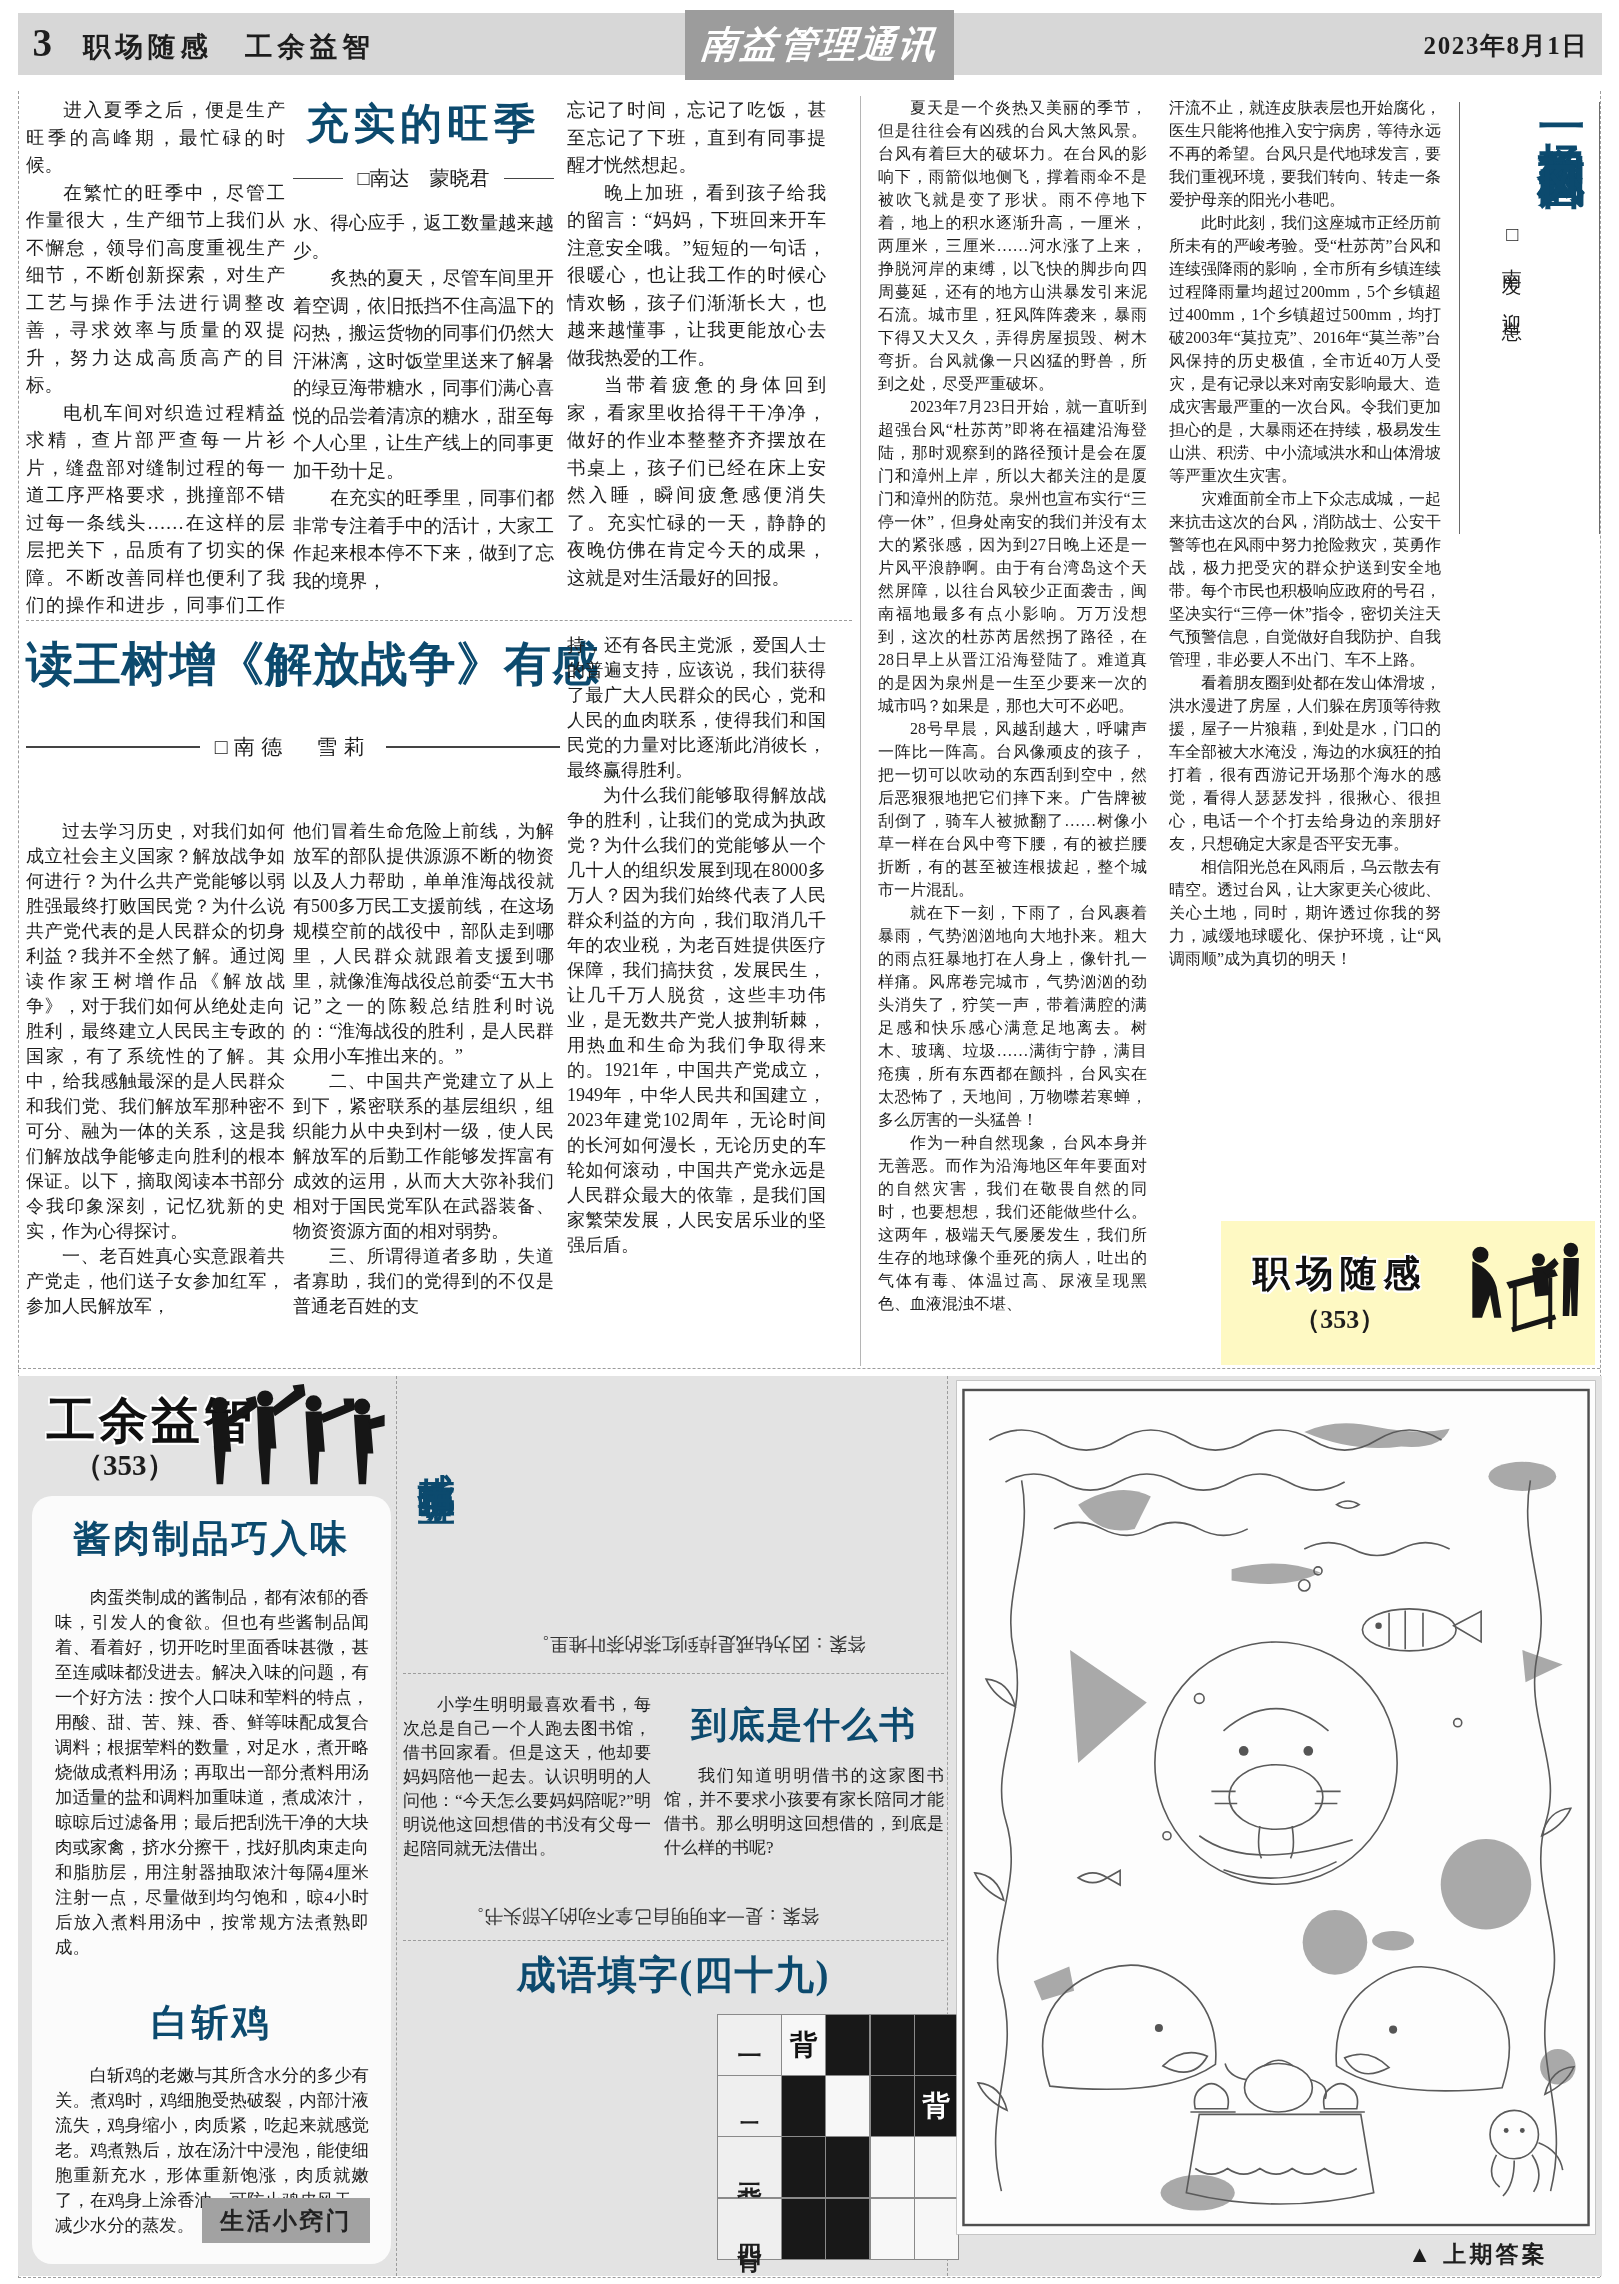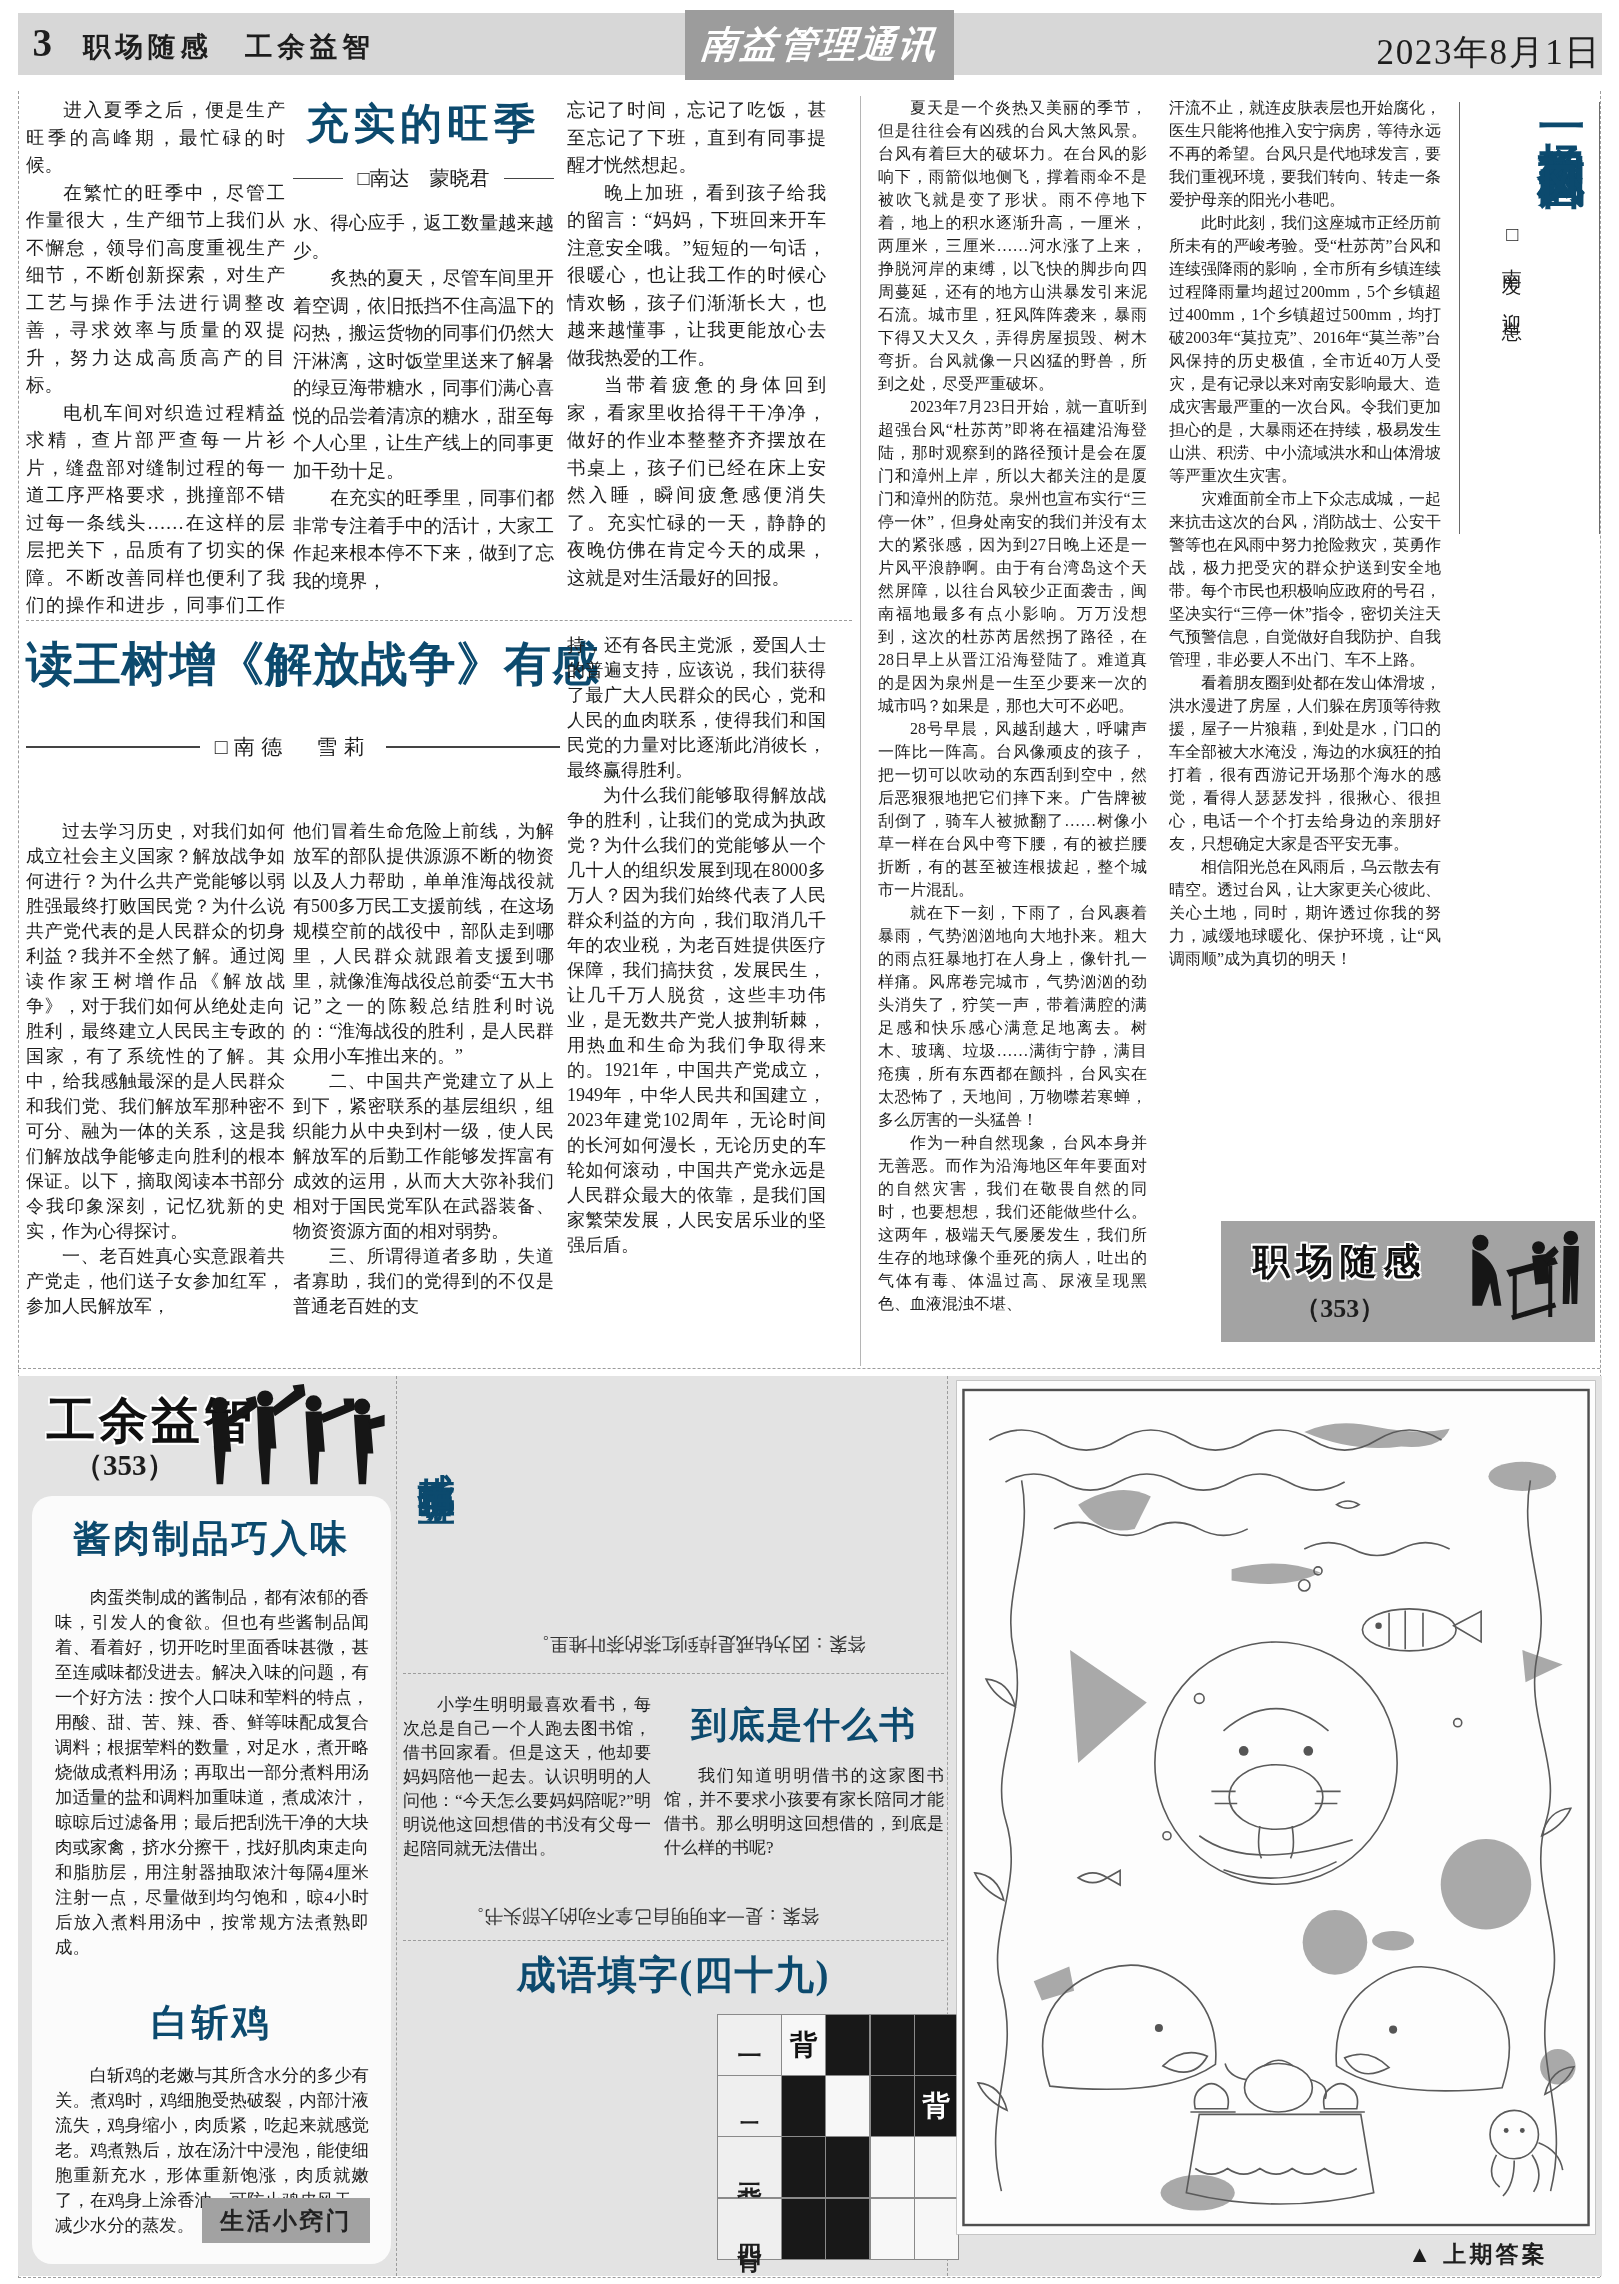--- a/index.html
+++ b/index.html
@@ -33,21 +33,21 @@
 <body>
 
 <div class="page">
 
   <div class="abs" style="left:18px;top:13px;width:1584px;height:62px;background:#d7d7d7;">
     <span class="abs" style="left:14.6px;top:6.5px;font-size:39px;font-weight:bold;">3</span>
     <span class="abs" style="left:65px;top:16px;font-size:27.5px;font-weight:bold;letter-spacing:4.9px;">职场随感　工余益智</span>
     <div class="abs" style="left:667px;top:-3.2px;width:269px;height:70px;background:#9c9c9c;display:flex;align-items:center;justify-content:center;">
       <span style="color:#fff;font-size:37px;font-weight:bold;font-style:italic;letter-spacing:2.4px;transform:skewX(-5deg);">南益管理通讯</span>
     </div>
-    <span class="abs" style="right:1px;top:16px;font-size:35px;font-weight:normal;letter-spacing:1.6px;">2023年8月1日</span>
+    <span class="abs" style="right:14px;top:16px;font-size:25px;font-weight:bold;letter-spacing:1.6px;">2023年8月1日</span>
   </div>
 
   <div class="vdash" style="left:18px;top:91px;height:2186px;"></div>
   <div class="vdash" style="left:1600px;top:91px;height:2186px;"></div>
 
   <div class="col" style="left:26px;top:96px;width:259px;height:525px;font-size:18.6px;line-height:27.5px;">
       <p class="para">进入夏季之后，便是生产旺季的高峰期，最忙碌的时候。</p>
       <p class="para">在繁忙的旺季中，尽管工作量很大，生产细节上我们从不懈怠，领导们高度重视生产细节，不断创新探索，对生产工艺与操作手法进行调整改善，寻求效率与质量的双提升，努力达成高质高产的目标。</p>
       <p class="para">电机车间对织造过程精益求精，查片部严查每一片衫片，缝盘部对缝制过程的每一道工序严格要求，挑撞部不错过每一条线头……在这样的层层把关下，品质有了切实的保障。不断改善同样也便利了我们的操作和进步，同事们工作起来如鱼得</p>
     </div>
@@ -111,21 +111,21 @@
   <div class="col" style="left:293px;top:819px;width:261px;height:526px;font-size:18px;line-height:25px;">
       <p class="para cont">他们冒着生命危险上前线，为解放军的部队提供源源不断的物资以及人力帮助，单单淮海战役就有500多万民工支援前线，在这场规模空前的战役中，部队走到哪里，人民群众就跟着支援到哪里，就像淮海战役总前委“五大书记”之一的陈毅总结胜利时说的：“淮海战役的胜利，是人民群众用小车推出来的。”</p>
       <p class="para">二、中国共产党建立了从上到下，紧密联系的基层组织，组织能力从中央到村一级，使人民解放军的后勤工作能够发挥富有成效的运用，从而大大弥补我们相对于国民党军队在武器装备、物资资源方面的相对弱势。</p>
       <p class="para">三、所谓得道者多助，失道者寡助，我们的党得到的不仅是普通老百姓的支</p>
     </div>
   <div class="col" style="left:567px;top:633px;width:259px;height:716px;font-size:18px;line-height:25px;">
       <p class="para cont">持，还有各民主党派，爱国人士的普遍支持，应该说，我们获得了最广大人民群众的民心，党和人民的血肉联系，使得我们和国民党的力量对比逐渐此消彼长，最终赢得胜利。</p>
       <p class="para">为什么我们能够取得解放战争的胜利，让我们的党成为执政党？为什么我们的党能够从一个几十人的组织发展到现在8000多万人？因为我们始终代表了人民群众利益的方向，我们取消几千年的农业税，为老百姓提供医疗保障，我们搞扶贫，发展民生，让几千万人脱贫，这些丰功伟业，是无数共产党人披荆斩棘，用热血和生命为我们争取得来的。1921年，中国共产党成立，1949年，中华人民共和国建立，2023年建党102周年，无论时间的长河如何漫长，无论历史的车轮如何滚动，中国共产党永远是人民群众最大的依靠，是我们国家繁荣发展，人民安居乐业的坚强后盾。</p>
     </div>
 
-  <div class="abs" style="left:1221px;top:1221px;width:374px;height:121px;background:#a3a3a3;display:flex;align-items:center;">
+  <div class="abs" style="left:1221px;top:1221px;width:374px;height:144px;background:#fef9c3;display:flex;align-items:center;">
     <div style="flex:1;text-align:center;">
       <div class="logo" style="font-size:37px;letter-spacing:6.5px;">职场随感</div>
       <div style="font-size:26px;font-weight:bold;margin-top:3.2px;">（353）</div>
     </div>
     <svg width="130" height="113" viewBox="0 0 160 140" style="margin-right:6.5px;">
       <g fill="#161616">
         <circle cx="26" cy="22" r="10"></circle>
         <path d="M16,30 Q40,40 46,62 L52,100 L43,100 L38,72 L28,100 L16,100 Z"></path>
         <path d="M58,56 L118,40 L122,48 L62,64 Z"></path>
         <rect x="66" y="62" width="5" height="52"></rect>

